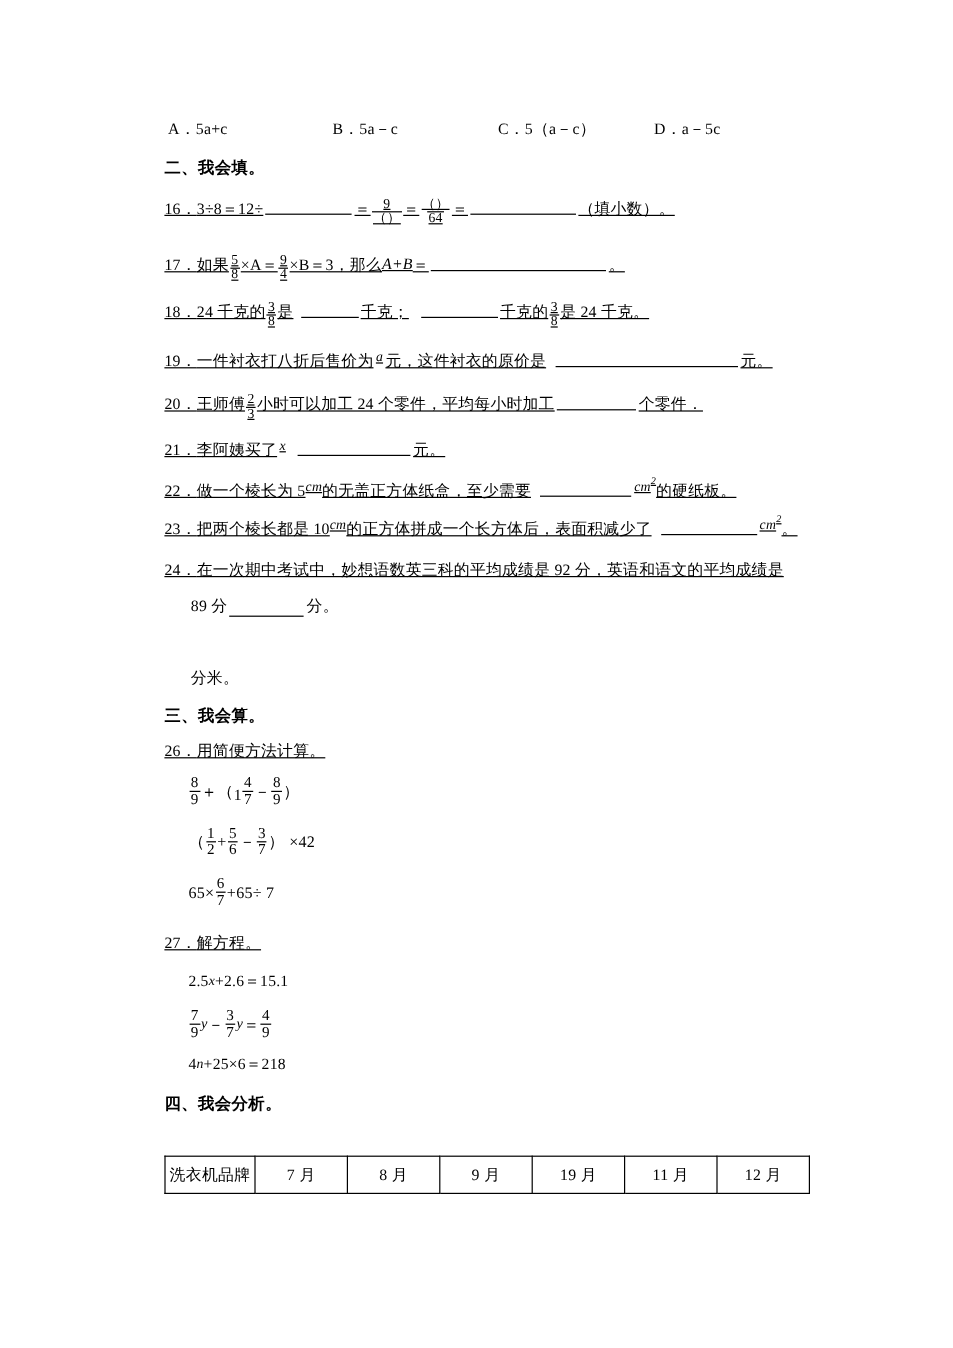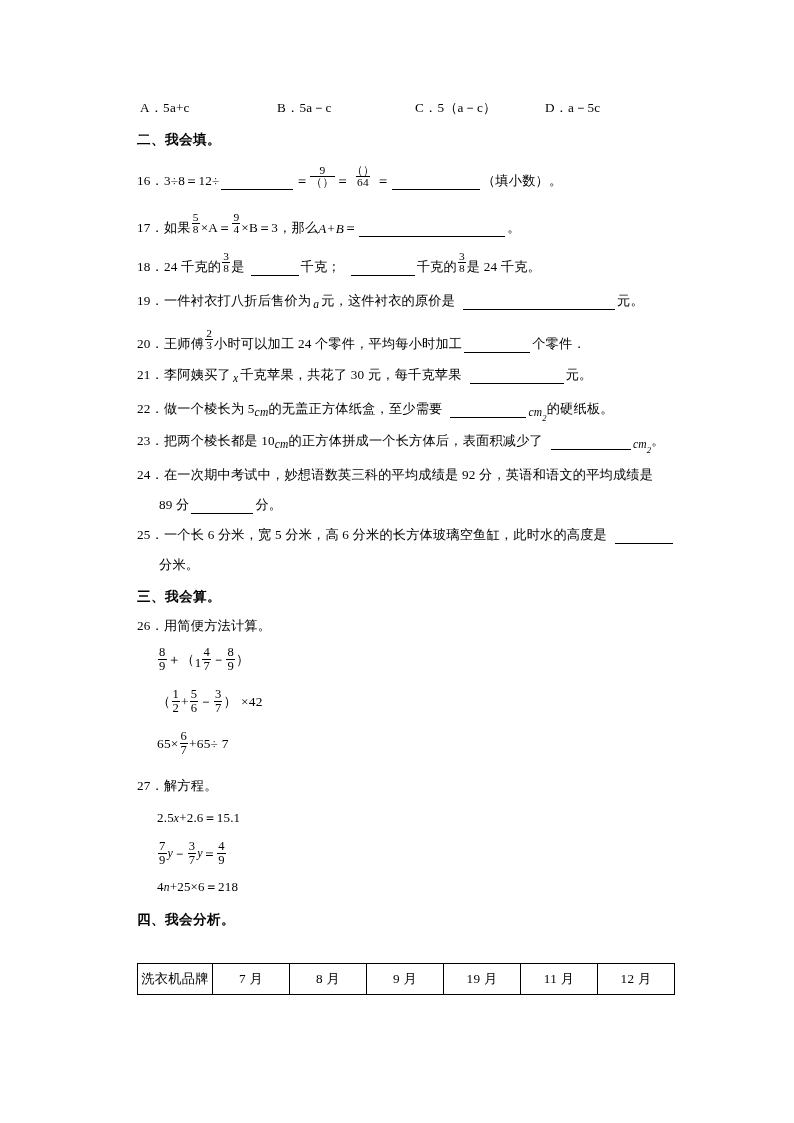--- a/index.html
+++ b/index.html
@@ -36,21 +36,22 @@
     font-weight: bold;
     white-space: nowrap;
     letter-spacing: .4px;
   }
   .q {
     position: absolute;
     font-size: 13.2px;
     letter-spacing: .2px;
     white-space: nowrap;
     display: flex;
-    align-items: flex-end;
+    align-items: flex-start;
+    text-decoration: underline;
   }
   .q2 {           
     position: absolute;
     font-size: 13.2px;
     letter-spacing: .2px;
     white-space: nowrap;
     display: flex;
     align-items: center;
   }
   .txt { display: inline-block; }
@@ -217,21 +218,20 @@
     </span>
     <span class="txt">小时可以加工 24 个零件，平均每小时加工</span>
     <span class="blank" style="width:66px;"></span>
     <span class="txt">个零件．</span>
   </div>
 
   <div class="q" style="left:137px; top:366px;">
     <span class="txt">21．</span>
     <span class="txt">李阿姨买了</span>
     <span class="txt ital" style="font-size:11.5px;padding:0 2px;">x</span>
-    <span class="txt">千克苹果，共花了 30 元，每千克苹果</span>
     <span class="blank" style="width:94px; margin-left:8px;"></span>
     <span class="txt">元。</span>
   </div>
 
   <div class="q" style="left:137px; top:400px;">
     <span class="txt">22．</span>
     <span class="txt">做一个棱长为 5</span>
     <span class="unit">cm</span>
     <span class="txt">的无盖正方体纸盒，至少需要</span>
     <span class="blank" style="width:76px; margin-left:8px;"></span>
@@ -254,25 +254,20 @@
   <div class="q" style="left:137px; top:466px;">
     <span class="txt">24．</span>
     <span class="txt">在一次期中考试中，妙想语数英三科的平均成绩是 92 分，英语和语文的平均成绩是</span>
   </div>
   <div class="q2" style="left:159px; top:496px;align-items:flex-end;">
     <span class="txt">89 分</span>
     <span class="blank" style="width:62px;"></span>
     <span class="txt">分。</span>
   </div>
 
-  <div class="q" style="left:137px; top:526px;">
-    <span class="txt">25．</span>
-    <span class="txt">一个长 6 分米，宽 5 分米，高 6 分米的长方体玻璃空鱼缸，此时水的高度是</span>
-    <span class="blank" style="width:58px; margin-left:8px;"></span>
-  </div>
   <div class="q2" style="left:159px; top:556px;">
     <span class="txt">分米。</span>
   </div>
 
   <div class="sec-head" style="left:137px; top:588px;">三、我会算。</div>
 
   <div class="q" style="left:137px; top:617px;">
     <span class="txt">26．</span>
     <span class="txt">用简便方法计算。</span>
   </div>

